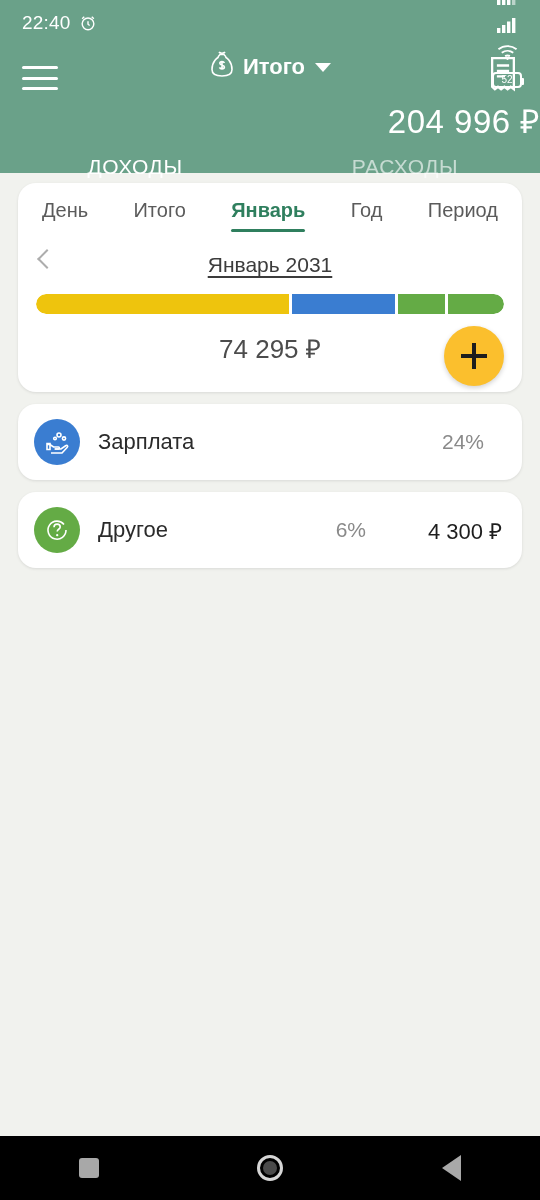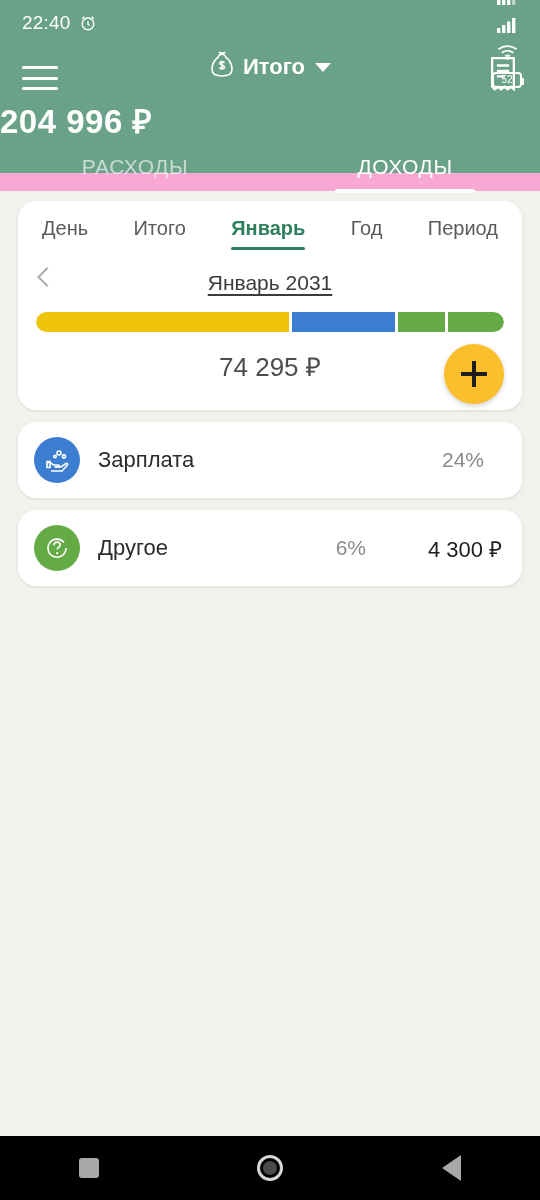--- a/index.html
+++ b/index.html
@@ -5,21 +5,21 @@
   * { box-sizing: border-box; margin: 0; padding: 0; }
   html, body {
     width: 540px; height: 1200px;
     background: #f2f2f2;
     font-family: "Liberation Sans", sans-serif;
     overflow: hidden;
   }
   #app {
     position: relative;
     width: 540px; height: 1200px;
-    background: #f9a8d4;
+    background: #eab308;
     display: flex;
     flex-direction: column;
   }
 
   
   .header {
     background: #6aa189;
     width: 540px;
     height: 173px;
     position: relative;
@@ -77,24 +77,24 @@
     font-weight: bold;
   }
   .caret {
     width: 0; height: 0;
     border-left: 8px solid transparent;
     border-right: 8px solid transparent;
     border-top: 9px solid #fff;
     margin-left: 2px;
   }
   .total-amount {
-    text-align: left;
+    text-align: right;
     color: #fff;
     font-size: 33px;
-    font-weight: bold;
+    font-weight: normal;
     letter-spacing: 0.5px;
     margin-top: -4px;
   }
   .tabs {
     display: flex;
     margin-top: 8px;
     height: 48px;
   }
   .tab {
     flex: 1;
@@ -115,21 +115,20 @@
     background: #fff;
     border-radius: 2px;
   }
 
   
   .body {
     flex: 1;
     background: #f1f2ee;
     padding: 0 18px;
     overflow: hidden;
-    margin-top: 18px;
   }
   .card {
     background: #ffffff;
     border-radius: 18px;
     box-shadow: 0 1px 3px rgba(0,0,0,0.10);
   }
   .summary-card {
     margin-top: 10px;
     padding: 16px 18px 18px 18px;
     position: relative;
@@ -350,22 +349,22 @@
         <svg width="30" height="38" viewBox="0 0 22 28" fill="none" stroke="#fff" stroke-width="1.7">
           <path d="M3 1.5h16v23l-2.3-1.8-2.3 1.8-2.4-1.8L9.6 24.5 7.3 22.7 5 24.5 3 22.7z"></path>
           <path d="M6.5 7h9M6.5 11h9M6.5 15h6"></path>
         </svg>
       </div>
     </div>
 
     <div class="total-amount">204 996 ₽</div>
 
     <div class="tabs">
+      <div class="tab active">ДОХОДЫ</div>
       <div class="tab">РАСХОДЫ</div>
-      <div class="tab active">ДОХОДЫ</div>
     </div>
   </div>
 
   <div class="body">
 
     <div class="card summary-card">
 
       <div class="range-tabs">
         <div class="range-tab">День</div>
         <div class="range-tab">Итого</div>

